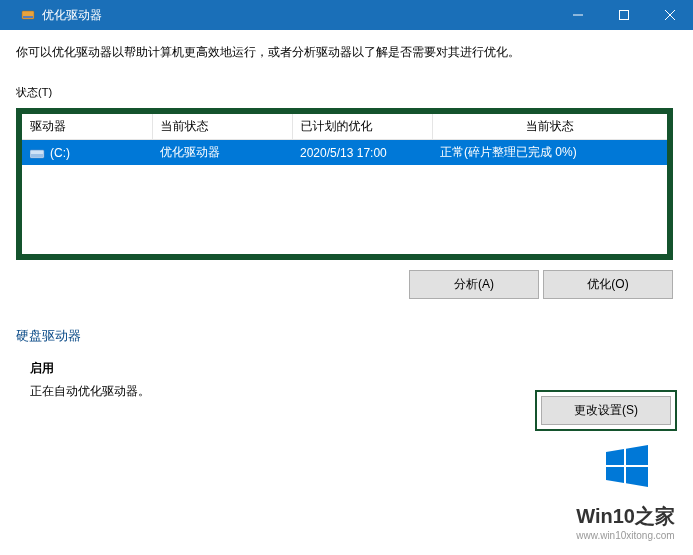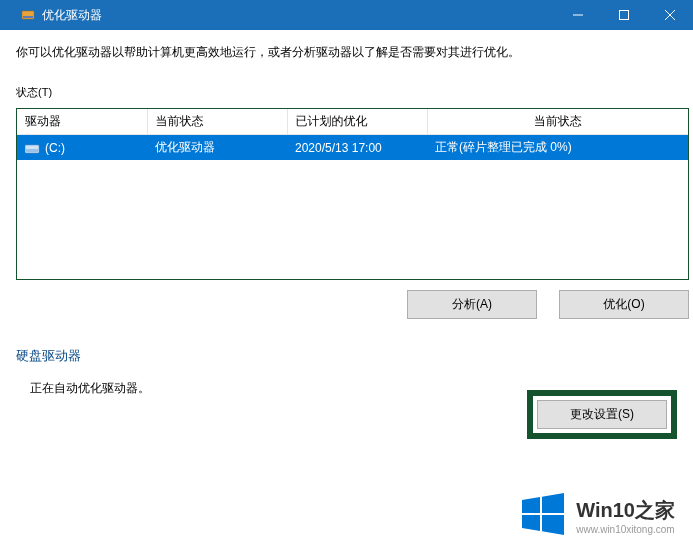--- a/index.html
+++ b/index.html
@@ -38,34 +38,34 @@
       width: 46px;
       height: 100%;
       display: flex;
       align-items: center;
       justify-content: center;
       color: #fff;
       font-size: 14px;
       cursor: pointer;
     }
     .content {
-      padding: 14px 4px 0 16px;
+      padding: 14px 20px 0 16px;
     }
     .desc {
       font-size: 12px;
       color: #000;
       margin-bottom: 24px;
     }
     .status-label {
       font-size: 11px;
       margin-bottom: 8px;
     }
     .table-wrap {
-      border: 1px solid #14532d;
-      height: 172px;
+      border: 6px solid #14532d;
+      height: 152px;
       overflow: hidden;
     }
     table {
       width: 100%;
       border-collapse: collapse;
       font-size: 12px;
     }
     thead th {
       text-align: left;
       font-weight: normal;
@@ -86,21 +86,21 @@
       display: inline-block;
       width: 16px;
       height: 12px;
       vertical-align: middle;
       margin-right: 4px;
     }
     .btn-row {
       margin-top: 10px;
       display: flex;
       justify-content: flex-end;
-      gap: 22px;
+      gap: 4px;
     }
     .btn {
       border: 1px solid #adadad;
       background: #e1e1e1;
       padding: 5px 0;
       width: 130px;
       text-align: center;
       font-size: 12px;
       cursor: pointer;
     }
@@ -113,33 +113,34 @@
     .sched-block {
       margin-left: 14px;
       font-size: 12px;
       line-height: 1.9;
     }
     .sched-block b { font-weight: bold; }
     .change-btn-wrap {
       position: absolute;
       right: 16px;
       top: 390px;
-      border: 6px solid #14532d;
+      border: 2px solid #14532d;
       padding: 4px;
     }
     .change-btn-wrap .btn {
       width: 130px;
     }
     .watermark {
       position: absolute;
       right: 18px;
       bottom: 14px;
       display: flex;
       align-items: center;
       gap: 10px;
+      flex-direction: column;
     }
     .watermark-text {
       text-align: left;
     }
     .watermark-text .big {
       font-size: 20px;
       font-weight: bold;
       color: #333;
     }
     .watermark-text .url {
@@ -215,20 +216,21 @@
   </div>
 
   <div class="btn-row">
     <div class="btn">分析(A)</div>
     <div class="btn">优化(O)</div>
   </div>
 
   <div class="section-title">硬盘驱动器</div>
 
   <div class="sched-block">
+    <div><b>启用</b></div>
     <div>正在自动优化驱动器。</div>
   </div>
 </div>
 
 <div class="change-btn-wrap">
   <div class="btn">更改设置(S)</div>
 </div>
 
 <div class="watermark">
   <span>

